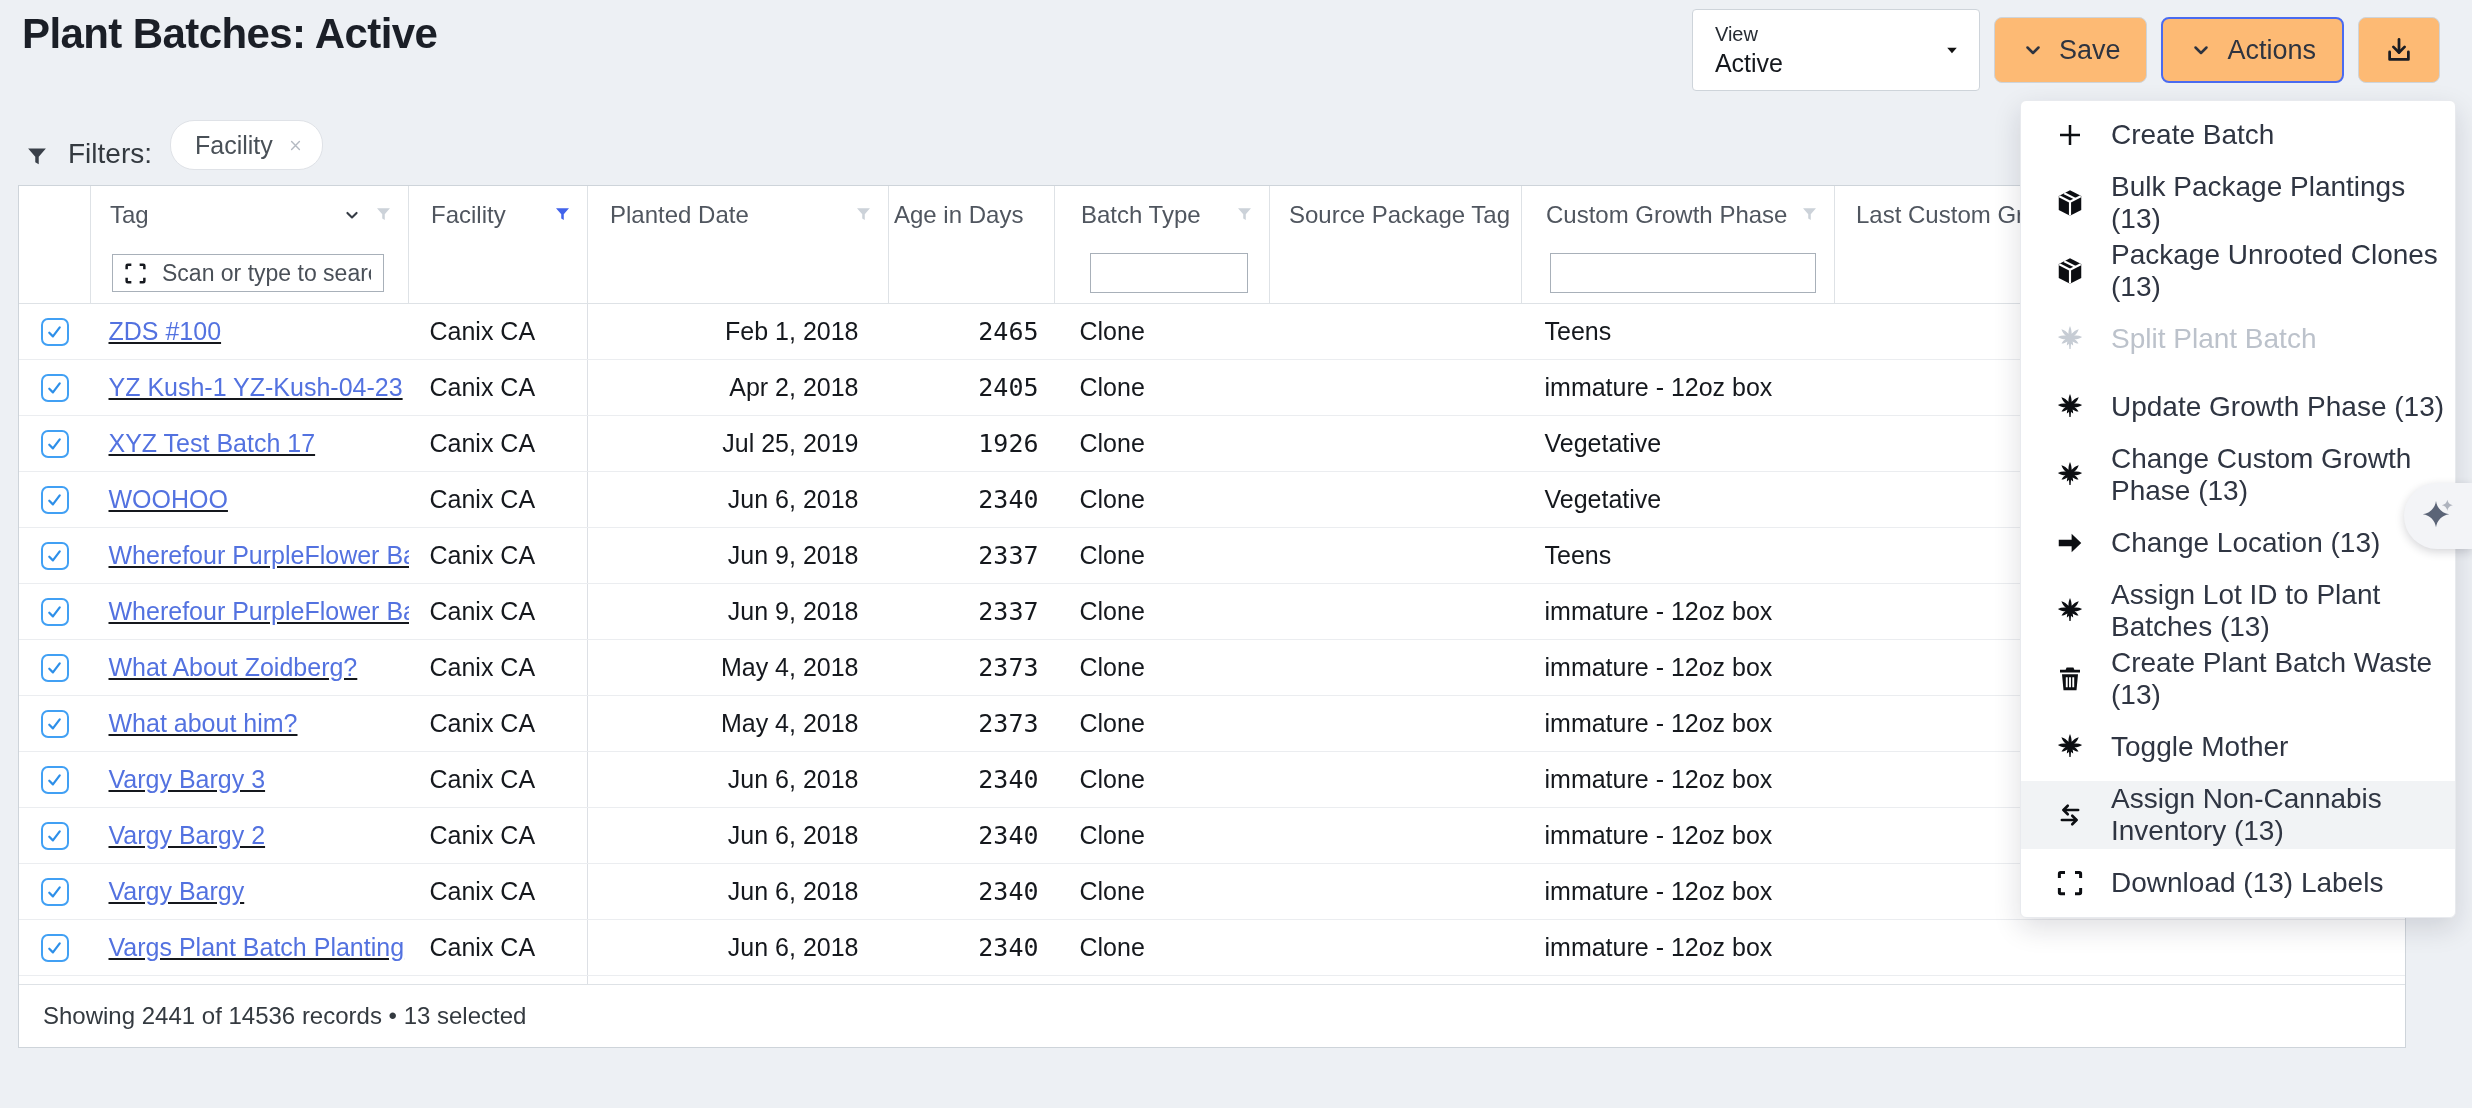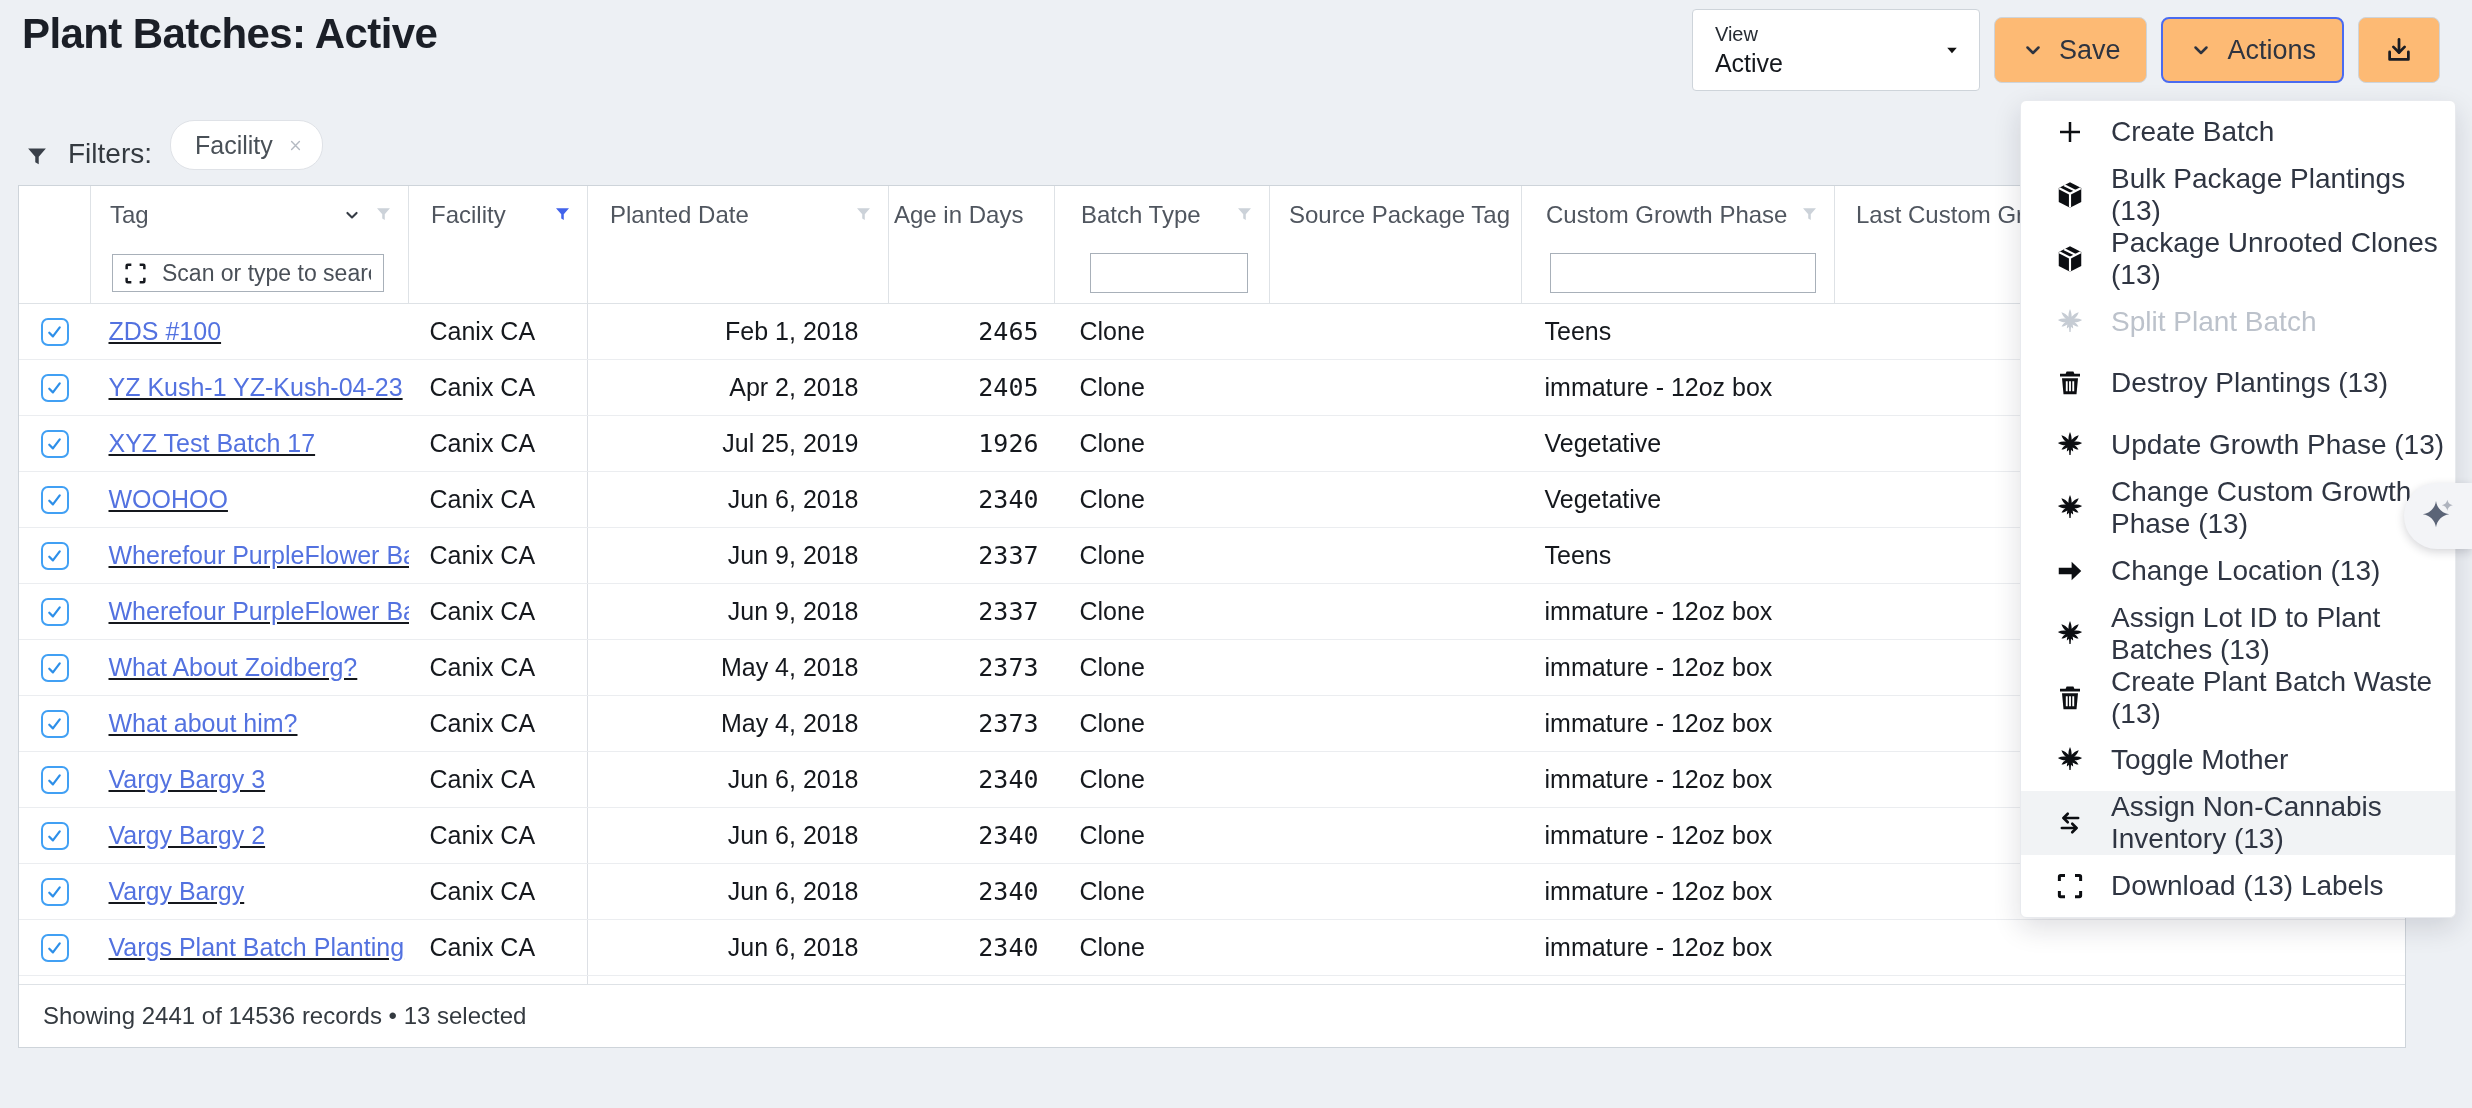--- a/index.html
+++ b/index.html
@@ -612,29 +612,20 @@
         <span class="icon menu-icon">
           <svg viewBox="0 0 24 24">
             <path fill="currentColor" d="M12 1.5c.9 2.1 1.4 4.2 1.3 6.3 1.4-1.7 3.3-3 5.7-3.7-.8 2.2-2 4-3.7 5.3 2.1-.3 4.3 0 6.4.9-1.8 1.2-3.9 1.9-6.1 1.9 1.3.8 2.4 1.9 3.2 3.4-1.7-.1-3.3-.7-4.7-1.7.3 1 .4 2.1.4 3.2-.6-.3-1.2-.8-1.7-1.3l-.3 4.2h-1l-.3-4.2c-.5.5-1.1 1-1.7 1.3 0-1.1.1-2.2.4-3.2-1.4 1-3 1.6-4.7 1.7.8-1.5 1.9-2.6 3.2-3.4-2.2 0-4.3-.7-6.1-1.9 2.1-.9 4.3-1.2 6.4-.9C7.1 8.1 5.9 6.3 5.1 4.1c2.4.7 4.3 2 5.7 3.7-.2-2.1.3-4.2 1.2-6.3z"></path>
           </svg>
         </span>
         <span class="menu-label">Split Plant Batch</span>
       </div>
       <div class="menu-item">
         <span class="icon menu-icon">
           <svg viewBox="0 0 24 24">
-            <path fill="currentColor" d="M9.3 2.8h5.4l.8 1.7H20v2.2H4V4.5h4.5l.8-1.7zM5.6 8.2h12.8L17.2 21H6.8L5.6 8.2z"></path>
-            <path fill="none" stroke="#fff" stroke-width="1.5" d="M9.4 10.5v8M12 10.5v8M14.6 10.5v8"></path>
-          </svg>
-        </span>
-        <span class="menu-label">Destroy Plantings (13)</span>
-      </div>
-      <div class="menu-item">
-        <span class="icon menu-icon">
-          <svg viewBox="0 0 24 24">
             <path fill="currentColor" d="M12 1.5c.9 2.1 1.4 4.2 1.3 6.3 1.4-1.7 3.3-3 5.7-3.7-.8 2.2-2 4-3.7 5.3 2.1-.3 4.3 0 6.4.9-1.8 1.2-3.9 1.9-6.1 1.9 1.3.8 2.4 1.9 3.2 3.4-1.7-.1-3.3-.7-4.7-1.7.3 1 .4 2.1.4 3.2-.6-.3-1.2-.8-1.7-1.3l-.3 4.2h-1l-.3-4.2c-.5.5-1.1 1-1.7 1.3 0-1.1.1-2.2.4-3.2-1.4 1-3 1.6-4.7 1.7.8-1.5 1.9-2.6 3.2-3.4-2.2 0-4.3-.7-6.1-1.9 2.1-.9 4.3-1.2 6.4-.9C7.1 8.1 5.9 6.3 5.1 4.1c2.4.7 4.3 2 5.7 3.7-.2-2.1.3-4.2 1.2-6.3z"></path>
           </svg>
         </span>
         <span class="menu-label">Update Growth Phase (13)</span>
       </div>
       <div class="menu-item">
         <span class="icon menu-icon">
           <svg viewBox="0 0 24 24">
             <path fill="currentColor" d="M12 1.5c.9 2.1 1.4 4.2 1.3 6.3 1.4-1.7 3.3-3 5.7-3.7-.8 2.2-2 4-3.7 5.3 2.1-.3 4.3 0 6.4.9-1.8 1.2-3.9 1.9-6.1 1.9 1.3.8 2.4 1.9 3.2 3.4-1.7-.1-3.3-.7-4.7-1.7.3 1 .4 2.1.4 3.2-.6-.3-1.2-.8-1.7-1.3l-.3 4.2h-1l-.3-4.2c-.5.5-1.1 1-1.7 1.3 0-1.1.1-2.2.4-3.2-1.4 1-3 1.6-4.7 1.7.8-1.5 1.9-2.6 3.2-3.4-2.2 0-4.3-.7-6.1-1.9 2.1-.9 4.3-1.2 6.4-.9C7.1 8.1 5.9 6.3 5.1 4.1c2.4.7 4.3 2 5.7 3.7-.2-2.1.3-4.2 1.2-6.3z"></path>
           </svg>

